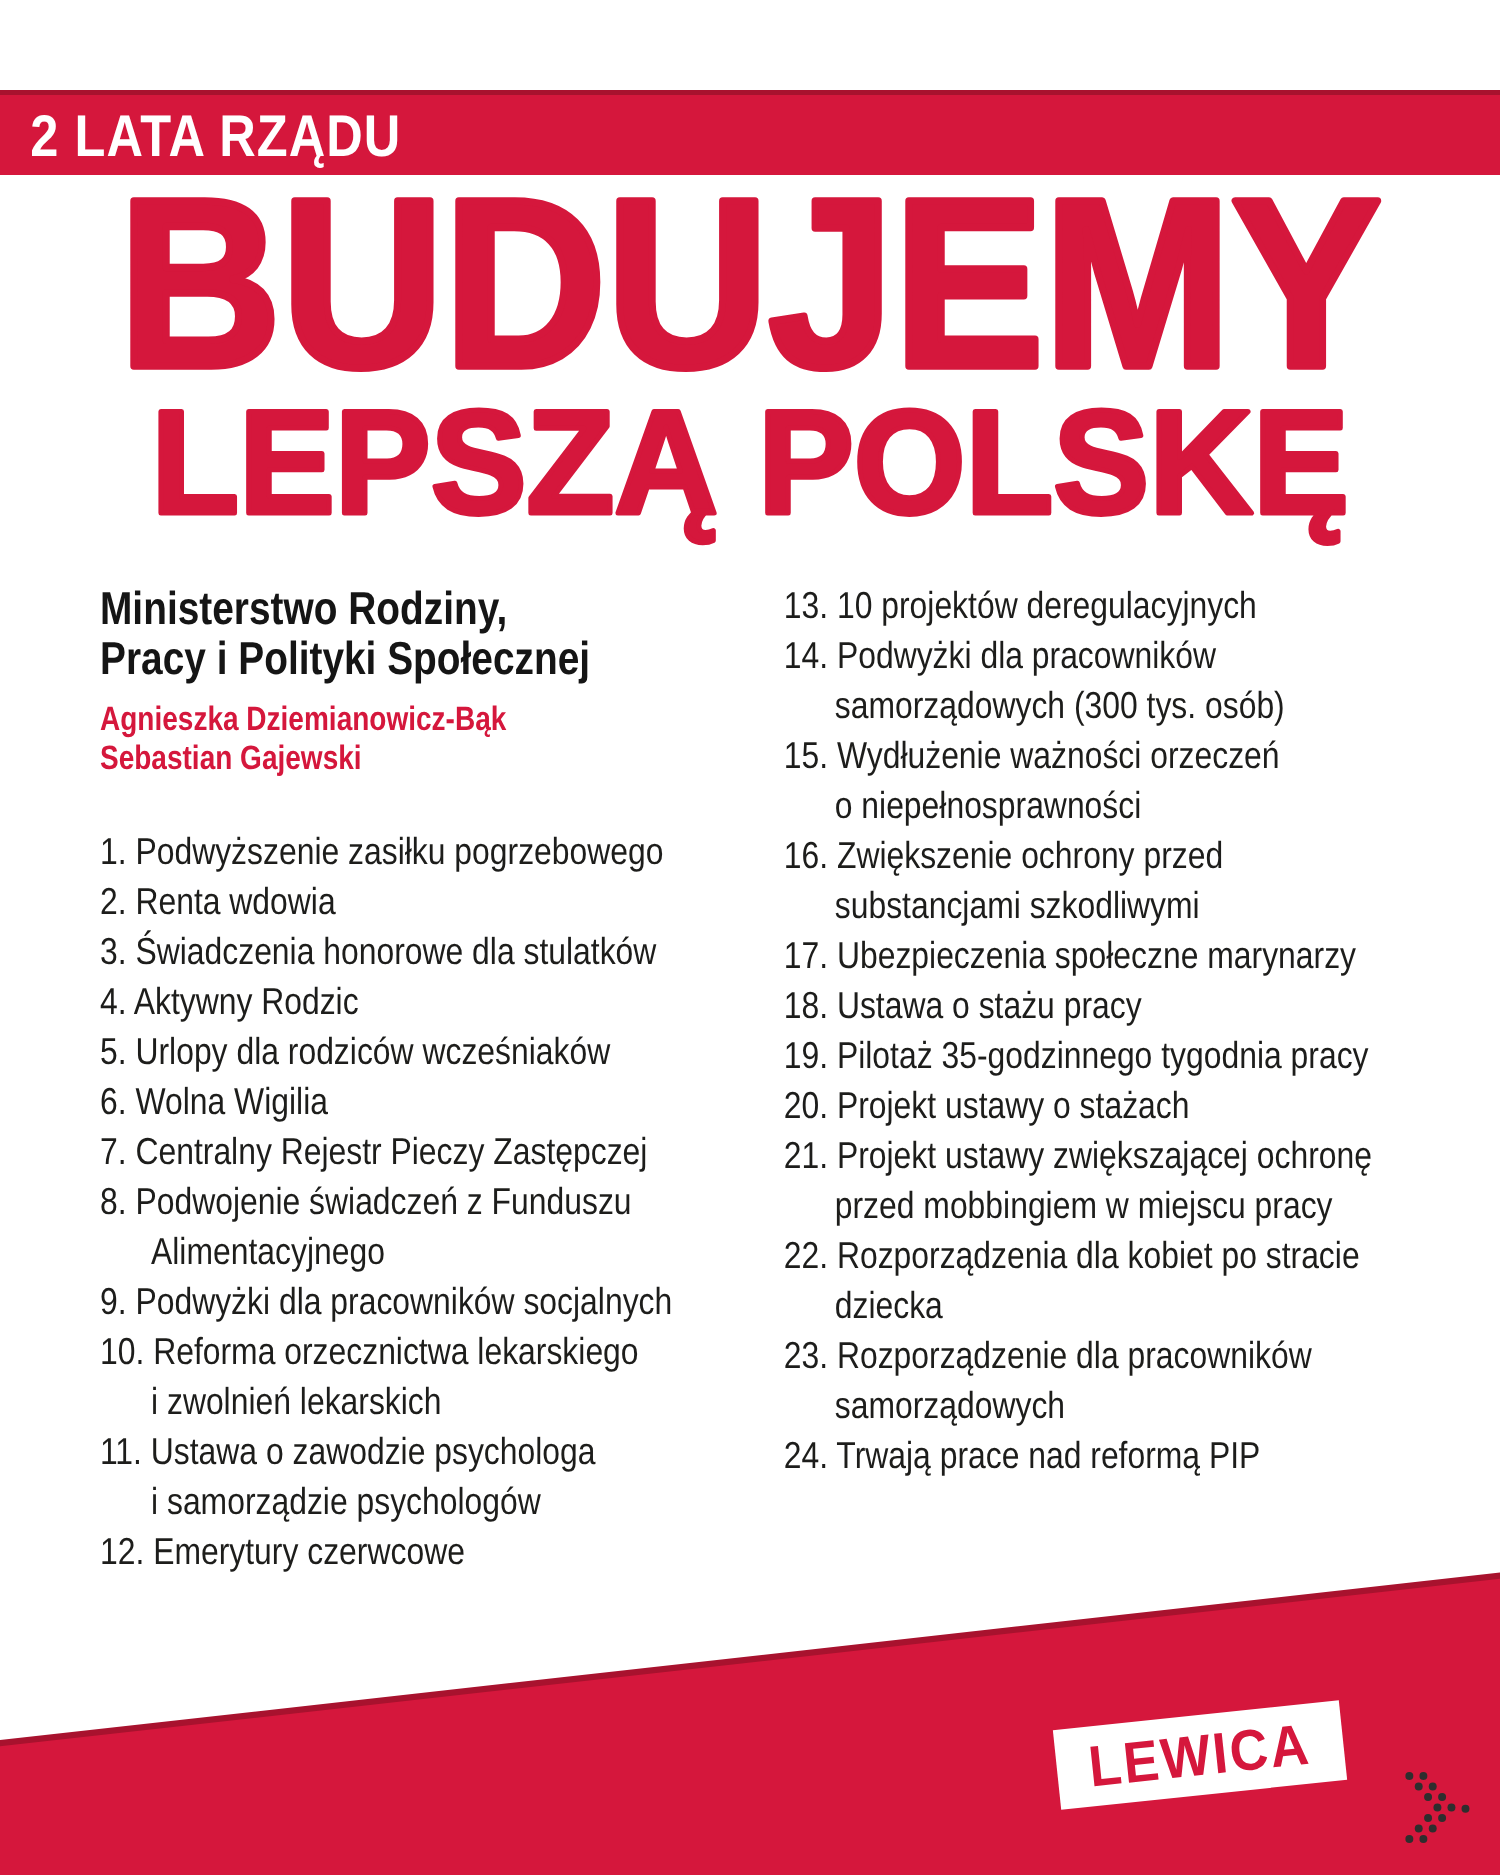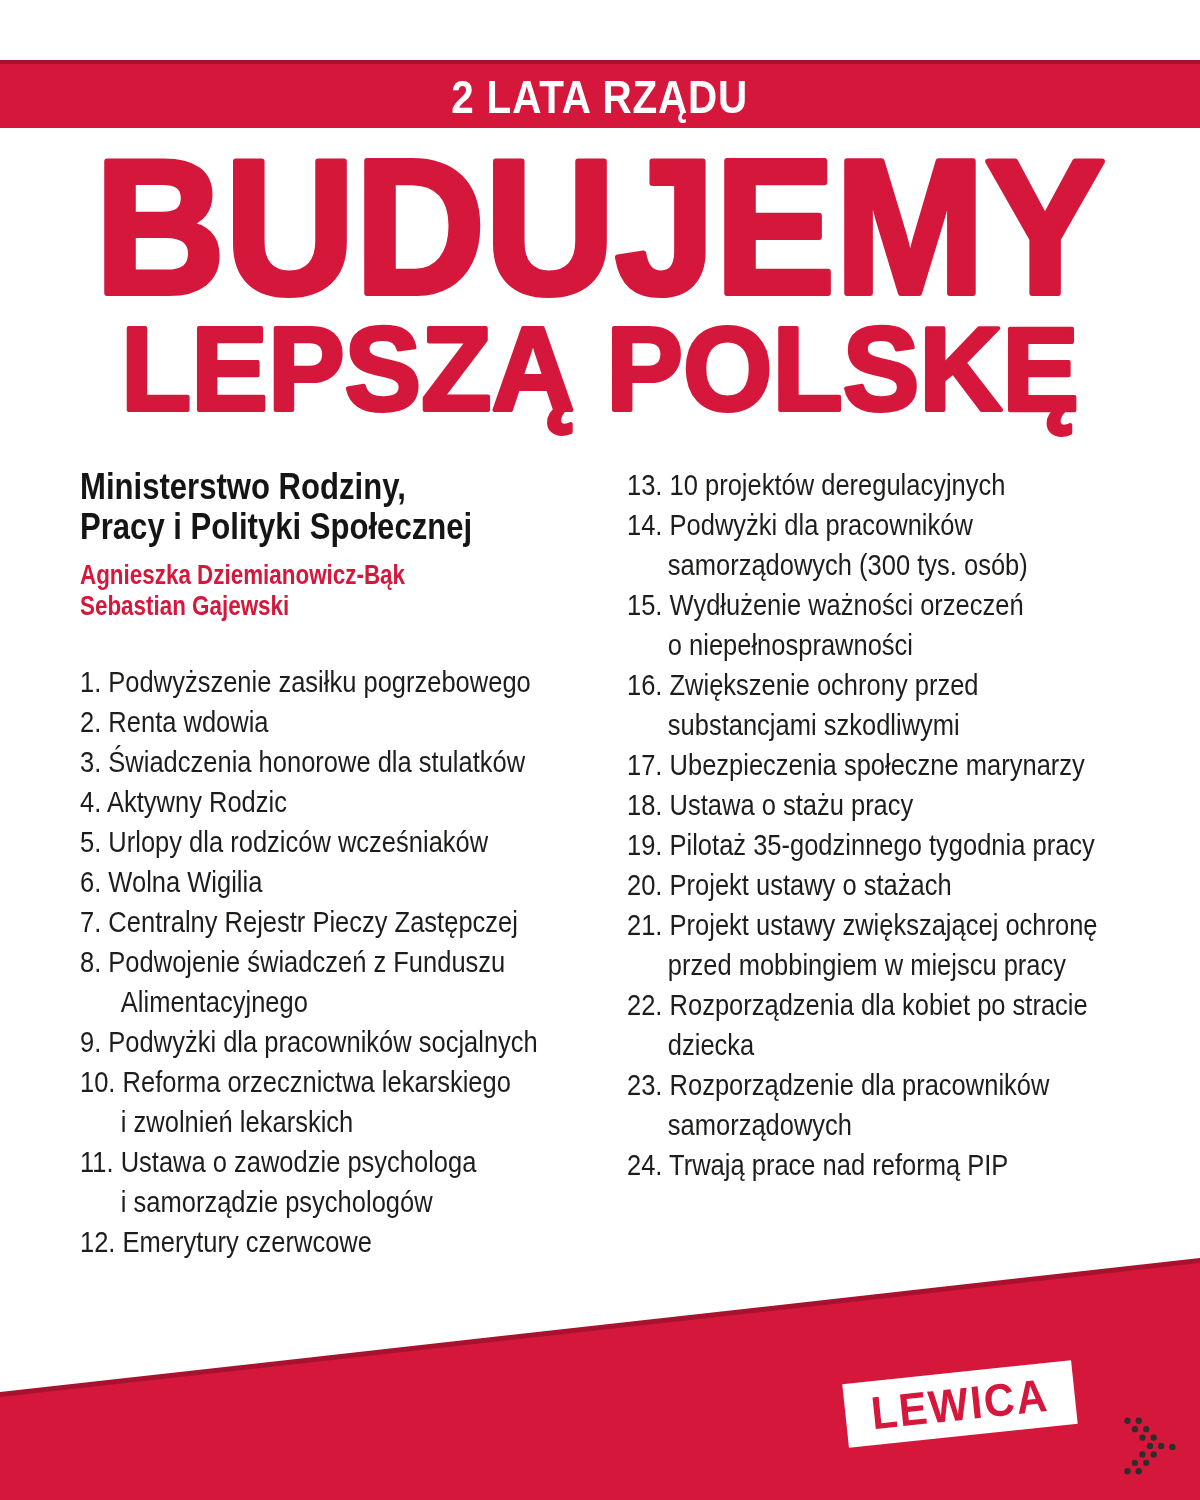--- a/index.html
+++ b/index.html
@@ -6,24 +6,24 @@
   .page{
     position:relative;
     width:1200px;height:1500px;
     background:#ffffff;
     overflow:hidden;
     font-family:"Liberation Sans", sans-serif;
     margin:0 auto;
   }
   
   .topbar{
-    position:absolute;left:0;top:60px;width:1200px;height:68px;
+    position:absolute;left:0;top:72px;width:1200px;height:68px;
     background:#D5173C;border-top:4px solid #A8122E;
     box-sizing:border-box;
-    display:flex;align-items:center;justify-content:center;
+    display:flex;align-items:center;justify-content:flex-start;
   }
   .topbar-text{
     color:#ffffff;font-size:47px;font-weight:bold;letter-spacing:1px;
     transform:scaleX(.86);transform-origin:center center;
     white-space:nowrap;
   }
   
   .title-svg{position:absolute;left:0;top:140px;}
   
   .ministry{

